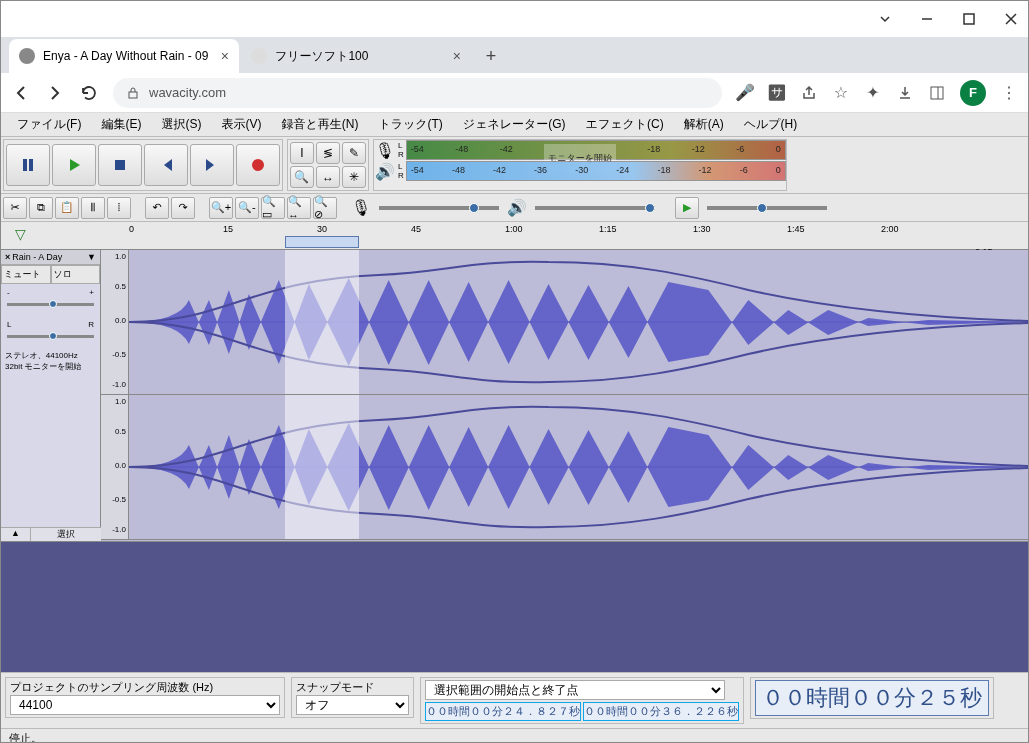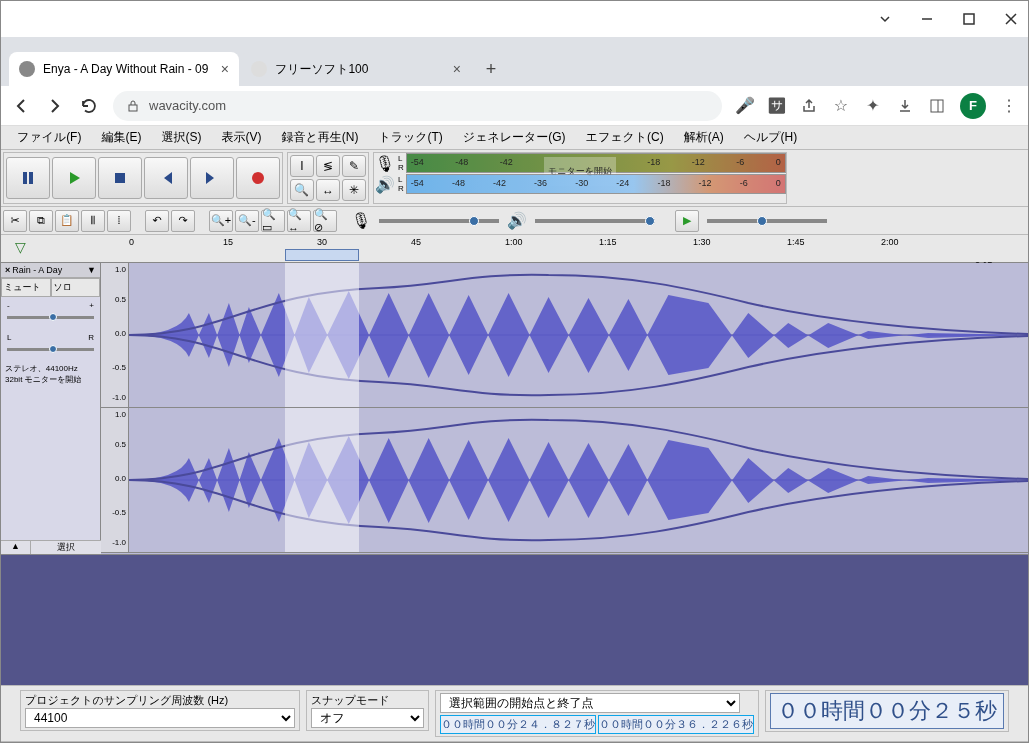--- a/index.html
+++ b/index.html
@@ -1,19 +1,19 @@
 <!DOCTYPE html>
 <html><head>
 <meta charset="utf-8">
 <style>
 * { margin:0; padding:0; box-sizing:border-box; font-family:"Segoe UI","Meiryo",sans-serif; }
 body { background:#fff; width:1029px; height:743px; overflow:hidden; border:1px solid #888; }
 .titlebar { height:36px; background:#fff; display:flex; align-items:center; justify-content:flex-end; padding:0 10px; gap:28px; }
 .titlebar .wbtn { width:14px; height:14px; display:flex; align-items:center; justify-content:center; color:#333; }
-.tabstrip { height:49px; background:#dee1e6; display:flex; align-items:flex-end; padding-left:8px; }
+.tabstrip { height:36px; background:#dee1e6; display:flex; align-items:flex-end; padding-left:8px; }
 .tab { height:34px; background:#fff; border-radius:8px 8px 0 0; display:flex; align-items:center; padding:0 10px; font-size:12px; gap:8px; min-width:230px; position:relative; margin-right:2px; }
 .tab.inactive { background:#dee1e6; }
 .tab .favicon { width:16px; height:16px; border-radius:50%; background:#888; flex-shrink:0; }
 .tab .close { margin-left:auto; font-size:14px; color:#555; }
 .newtab { width:28px; height:28px; display:flex; align-items:center; justify-content:center; font-size:18px; color:#444; margin-left:4px; margin-bottom:3px; }
 .addrbar { height:40px; background:#fff; display:flex; align-items:center; padding:0 10px; gap:14px; border-bottom:1px solid #ddd; }
 .addrbar .nbtn { width:20px; height:20px; color:#555; display:flex; align-items:center; justify-content:center; }
 .urlbox { flex:1; height:30px; background:#f1f3f4; border-radius:15px; display:flex; align-items:center; padding:0 14px; gap:10px; font-size:13px; color:#555; }
 .ricon { width:18px; height:18px; display:flex; align-items:center; justify-content:center; color:#555; }
 .avatar { width:26px; height:26px; border-radius:50%; background:#0b8043; color:#fff; display:flex; align-items:center; justify-content:center; font-size:13px; font-weight:bold; }
@@ -46,21 +46,21 @@
 .tpslider .lbls { display:flex; justify-content:space-between; font-size:8px; }
 .tpinfo { padding:2px 4px; font-size:8px; line-height:11px; }
 .tpfoot { position:absolute; bottom:0; width:100px; background:#e0e0e8; border-top:1px solid #aaa; display:flex; }
 .wavearea { flex:1; background:#bcbcd8; position:relative; }
 .channel { height:145px; background:#bcbcd8; border-bottom:1px solid #888; position:relative; }
 .channel .scale { position:absolute; left:0; width:28px; height:100%; background:#d8d8e0; border-right:1px solid #888; font-size:8px; }
 .channel .scale span { position:absolute; right:2px; }
 .channel .wave { position:absolute; left:28px; right:0; height:100%; }
 .channel .selregion { position:absolute; top:0; height:100%; background:rgba(255,255,255,0.5); }
 .empty { height:130px; background:#53548a; }
-.bottombar { background:#e8e8e8; border-top:1px solid #bbb; padding:4px; display:flex; gap:6px; align-items:flex-start;justify-content:center; }
+.bottombar { background:#e8e8e8; border-top:1px solid #bbb; padding:4px; display:flex; gap:6px; align-items:flex-start; }
 .bgroup { border:1px solid #bbb; padding:2px 4px; }
 .bgroup .lbl { font-size:11px; }
 .bgroup select,.bgroup input { font-size:12px; border:1px solid #aaa; padding:1px 4px; background:#fff; }
 .timebox { font-family:monospace; font-size:11px; background:#e8eef8; border:1px solid #0ea5e9; padding:1px 0px; color:#30508a; letter-spacing:0px; }
 .bigtime { font-family:monospace; font-size:22px; background:#e8eef8; border:1px solid #5a7ab0; padding:2px 6px; color:#30508a; }
 .status { height:22px; background:#e8e8e8; border-top:1px solid #bbb; font-size:11px; padding:2px 8px; }
 svg { display:block; }
 </style>
 </head>
 <body>

